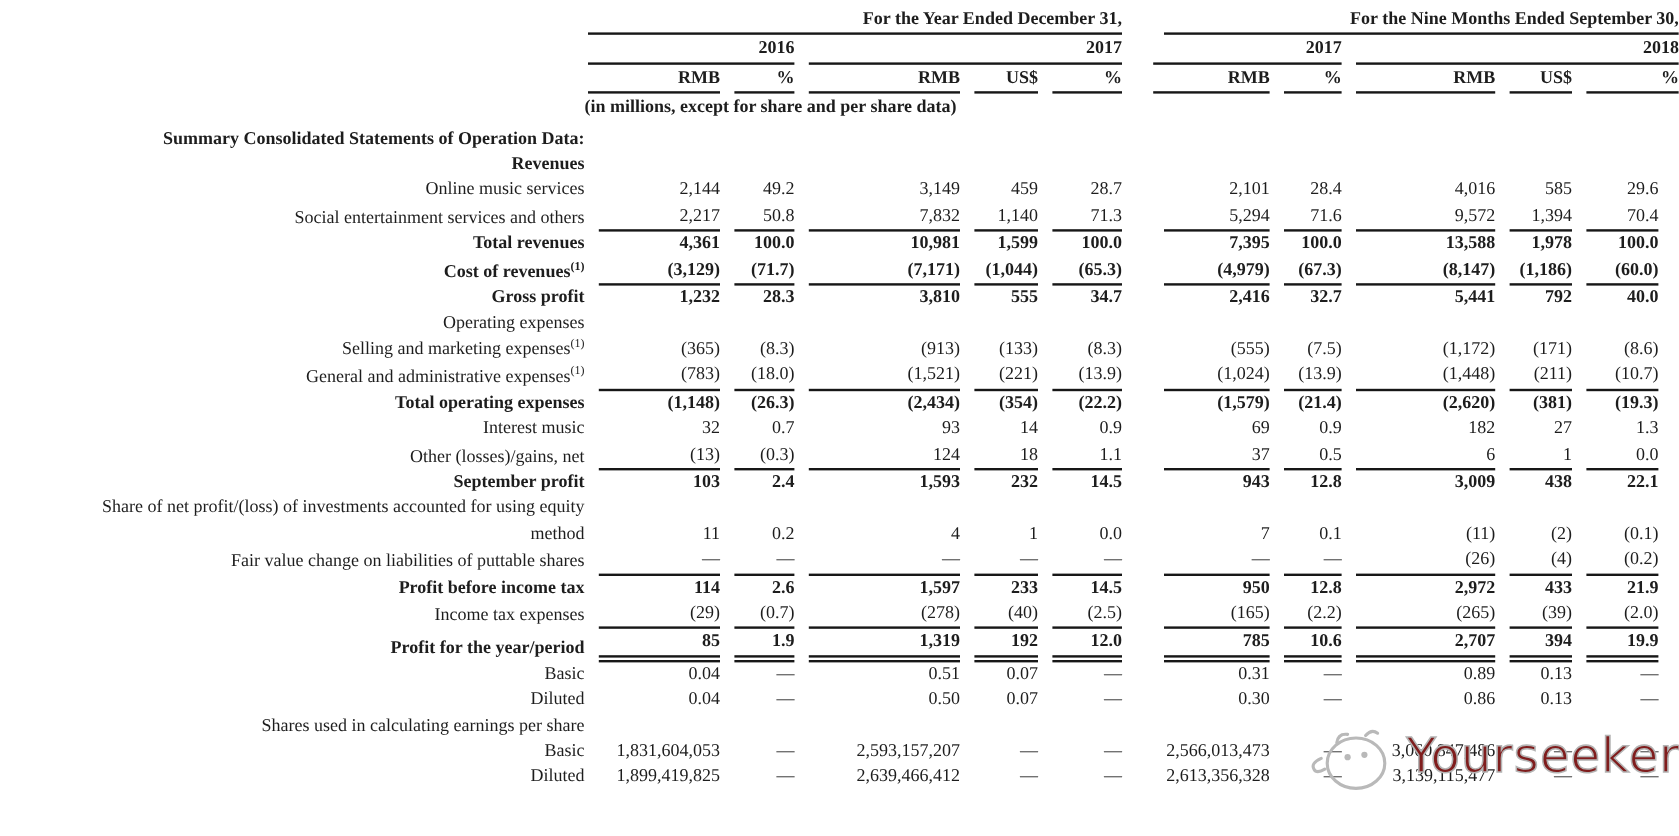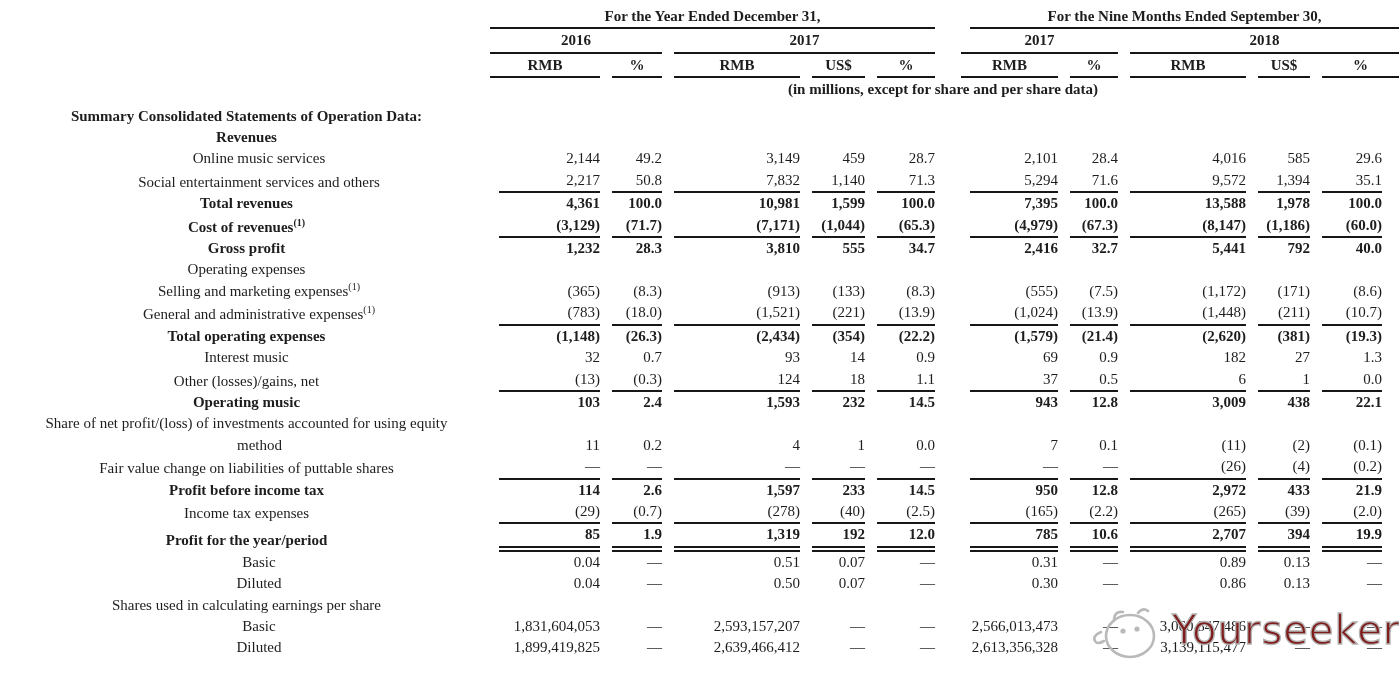--- a/index.html
+++ b/index.html
@@ -1,35 +1,35 @@
 <!DOCTYPE html>
 <html><head>
 <meta charset="utf-8">
 <style>
   html,body{margin:0;padding:0;background:#ffffff;}
   body{width:1399px;height:697px;position:relative;overflow:hidden;
        font-family:"Liberation Serif", serif;color:#1d1d1d;}
   table{border-collapse:collapse;table-layout:fixed;width:1399px;
         font-size:15px;line-height:21.4px;margin-top:6px;}
   td{padding:0;vertical-align:bottom;white-space:nowrap;}
-  td.lab{padding-left:6px;text-align:center;}
+  td.lab{padding-left:6px;text-align:right;}
   td.lab.ind1{padding-left:31px;}
   .l2{display:block;padding-left:26px;}
   .b{font-weight:bold;}
   td.val{text-align:right;}
   td.val .cw{display:block;margin-left:12px;}
   td.val:last-child{padding-right:17px;}
   .cw.u{border-bottom:2px solid #171717;}
   .cw.du{border-bottom:6px double #171717;}
   sup{font-size:10px;line-height:0;}
   
   tr.hdr td{text-align:center;font-weight:bold;padding-bottom:1px;}
-  tr.hdr .cw{display:block;margin-left:12px;border-bottom:2px solid #171717;}
+  tr.hdr .cw{display:block;margin-left:12px;border-bottom:2px solid #171717;text-align:right;}
   tr.hdr .cw.first{margin-left:3px;}
-  tr.note td{text-align:center;font-weight:bold;padding-bottom:5px;}
+  tr.note td{font-weight:bold;padding-bottom:5px;}
   td.gapc{width:23px;}
   
   .watermark{position:absolute;left:1088px;top:598px;display:flex;align-items:center;
              pointer-events:none;}
   .wm-text{font-family:"DejaVu Sans", sans-serif;font-size:40px;letter-spacing:1px;
            color:#7f1d1d;-webkit-text-stroke:1.3px #b4b4b4;margin-left:6px;}
 </style>
 </head>
 <body>
 
@@ -201,21 +201,21 @@
         <td class="val">
           <span class="cw u">71.6</span>
         </td>
         <td class="val">
           <span class="cw u">9,572</span>
         </td>
         <td class="val">
           <span class="cw u">1,394</span>
         </td>
         <td class="val">
-          <span class="cw u">35.1</span>
+          <span class="cw u">70.4</span>
         </td>
       </tr>
       <tr>
         <td class="lab b">Total revenues</td>
         <td class="val b">
           <span class="cw">4,361</span>
         </td>
         <td class="val b">
           <span class="cw">100.0</span>
         </td>
@@ -491,21 +491,21 @@
           <span class="cw u">6</span>
         </td>
         <td class="val">
           <span class="cw u">1</span>
         </td>
         <td class="val">
           <span class="cw u">0.0</span>
         </td>
       </tr>
       <tr>
-        <td class="lab b">Operating music</td>
+        <td class="lab b">September profit</td>
         <td class="val b">
           <span class="cw">103</span>
         </td>
         <td class="val b">
           <span class="cw">2.4</span>
         </td>
         <td class="val b">
           <span class="cw">1,593</span>
         </td>
         <td class="val b">

